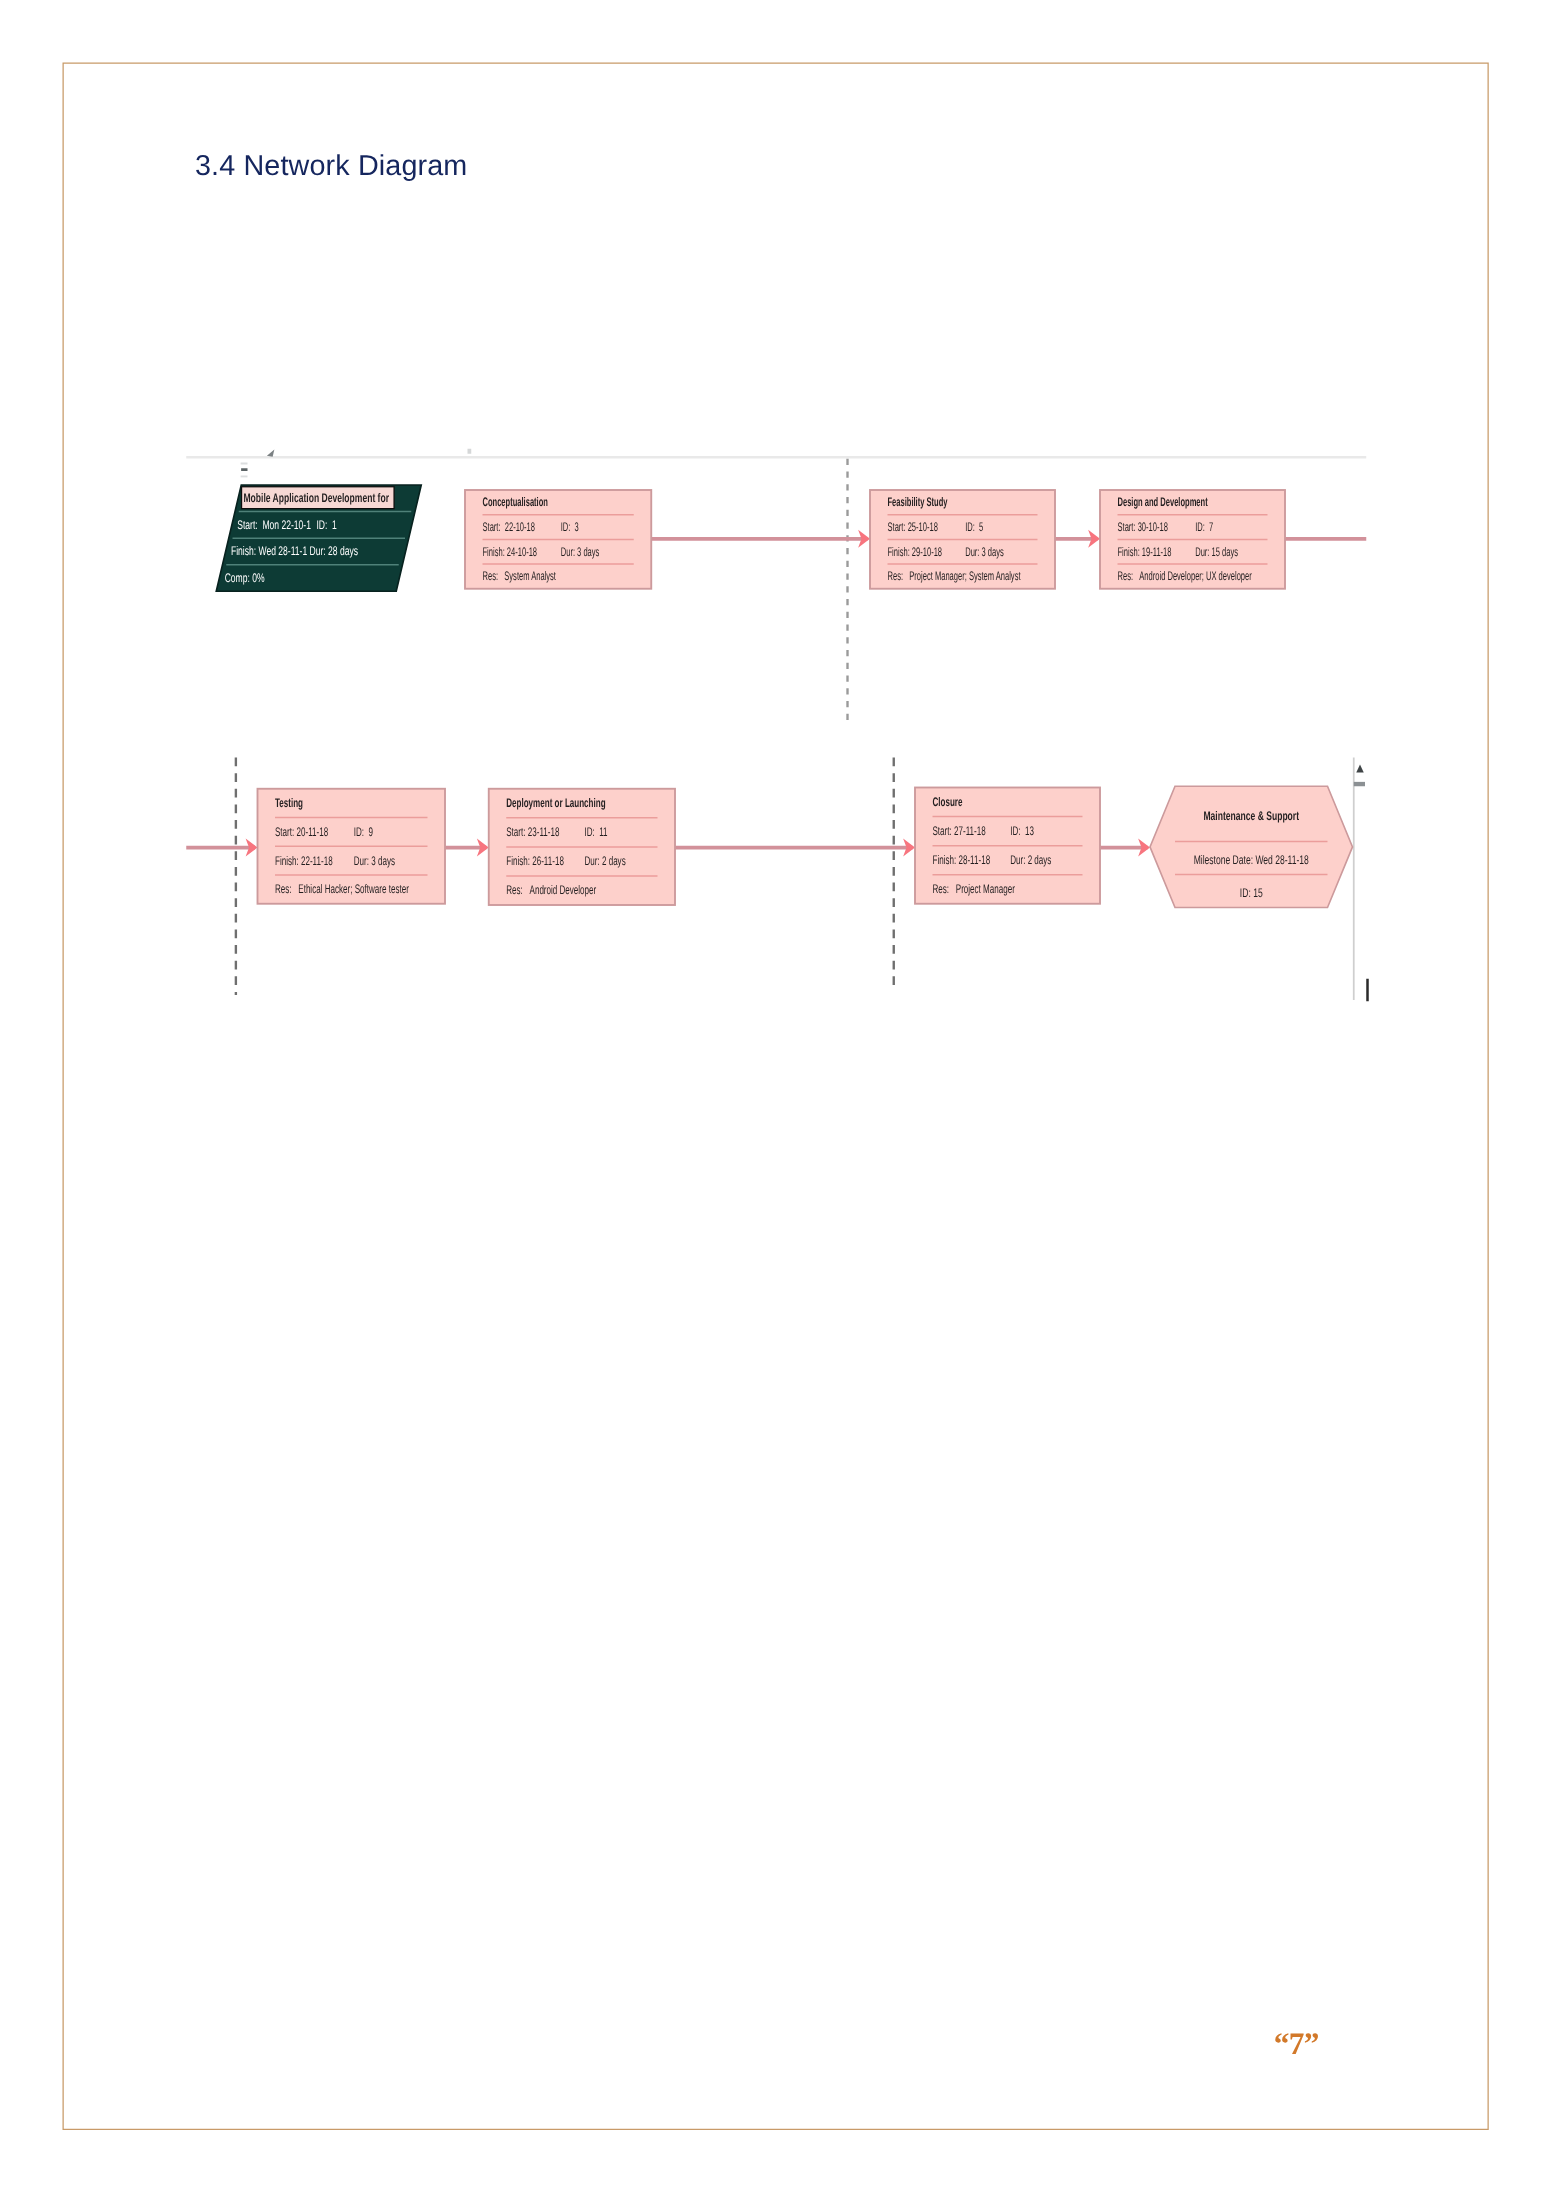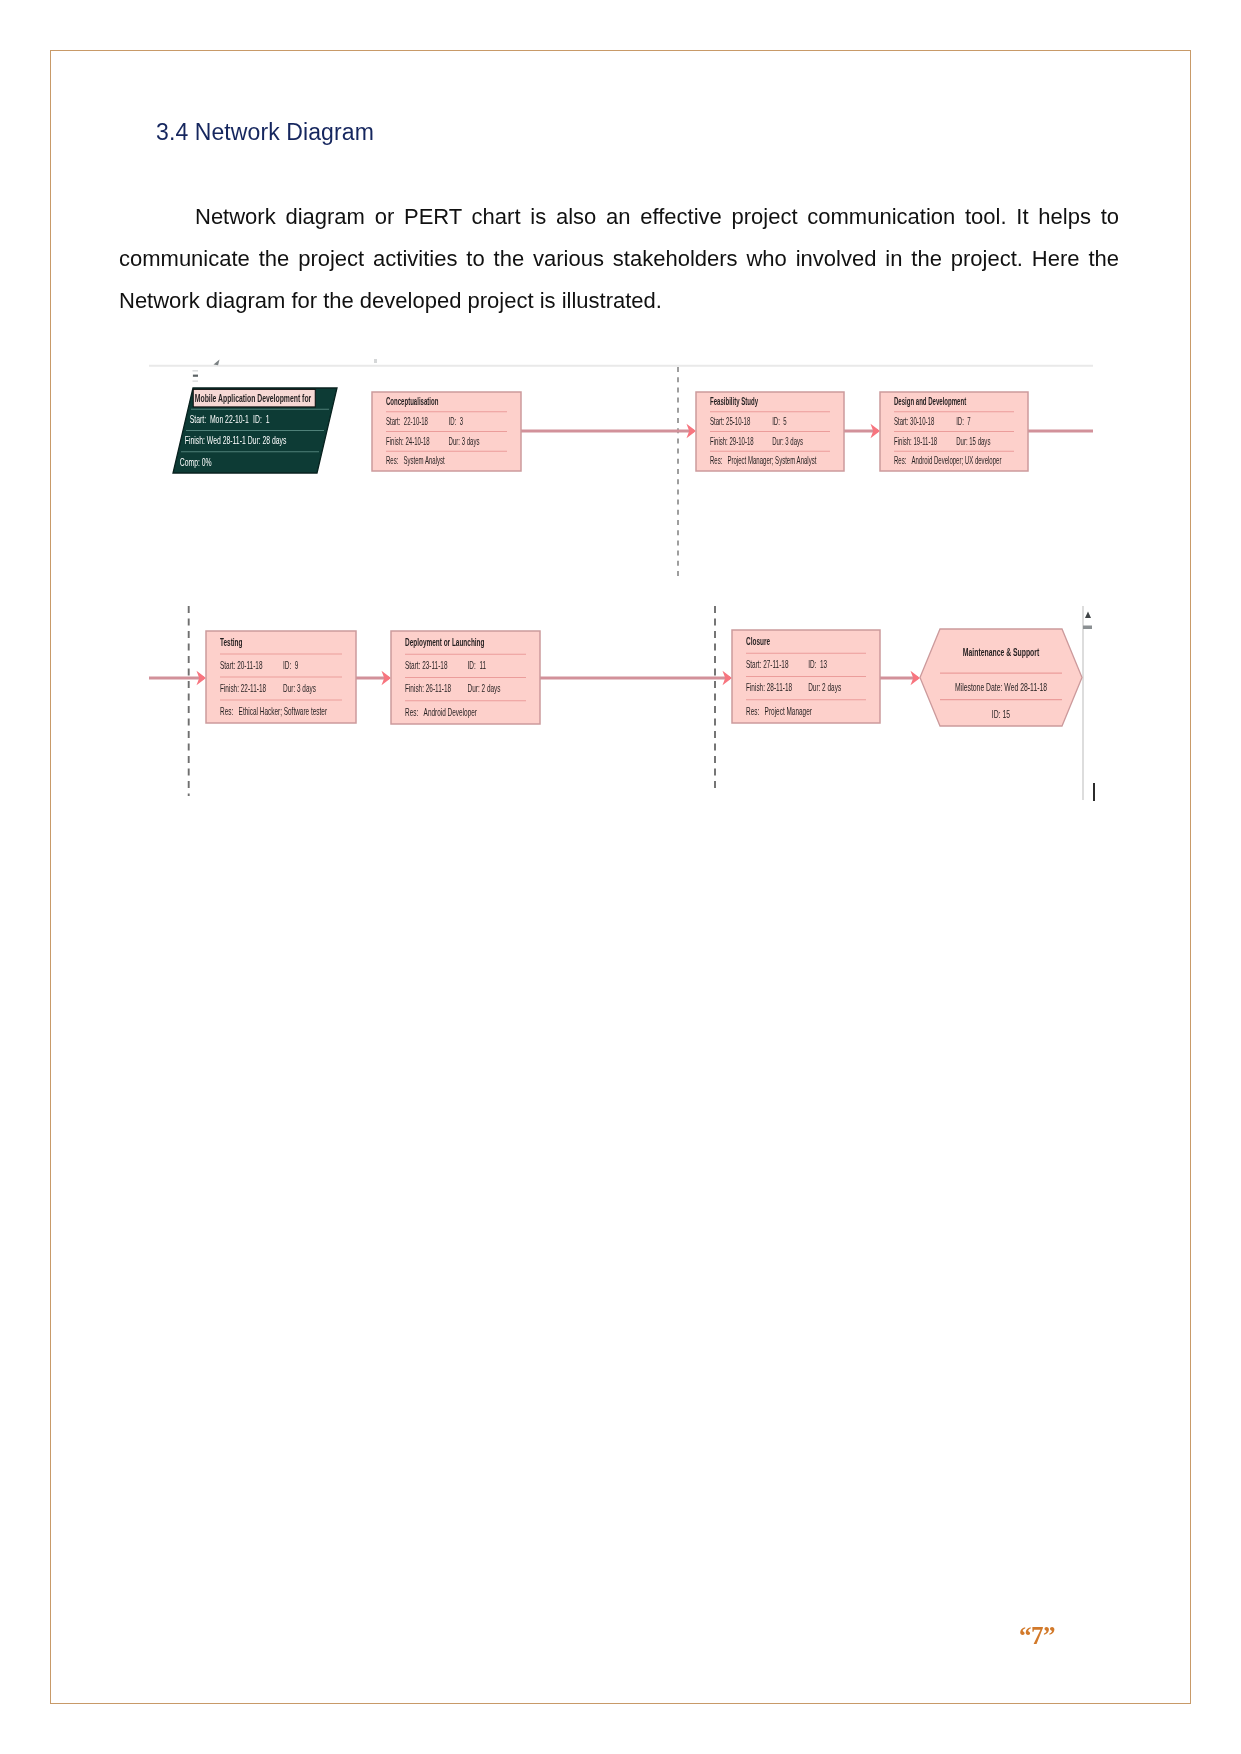--- a/index.html
+++ b/index.html
@@ -18,21 +18,20 @@
           letter-spacing:-0.5px;}
   #diagram{position:absolute;left:0;top:0;width:1241px;height:1754px;}
   #diagram text{font-family:"Liberation Sans",sans-serif;}
 </style>
 </head>
 <body>
 
 <div id="page">
 <div id="page-border" style="border-color: rgb(200, 154, 104);"></div>
 <h2 id="heading" style="color: rgb(21, 38, 94);">3.4 Network Diagram</h2>
-<p id="para">Network diagram or PERT chart is also an effective project communication tool. It helps to communicate the project activities to the various stakeholders who involved in the project. Here the Network diagram for the developed project is illustrated.</p>
 <svg id="diagram" viewBox="0 0 1241 1754" width="1241" height="1754">
       <g>
         <line x1="149" y1="365.8" x2="1093" y2="365.8" stroke="#e9e9e9" stroke-width="2"></line>
         <line x1="678" y1="367" x2="678" y2="581" stroke="#9a9a9a" stroke-width="1.9" stroke-dasharray="5 5.2"></line>
         <line x1="188.7" y1="606" x2="188.7" y2="796" stroke="#6f6f6f" stroke-width="1.9" stroke-dasharray="7 5.5"></line>
         <line x1="715" y1="606" x2="715" y2="789" stroke="#6f6f6f" stroke-width="1.9" stroke-dasharray="7 5.5"></line>
         <line x1="1083" y1="606" x2="1083" y2="800" stroke="#cfcfcf" stroke-width="1.4"></line>
       </g>
       <g>
         <g>

